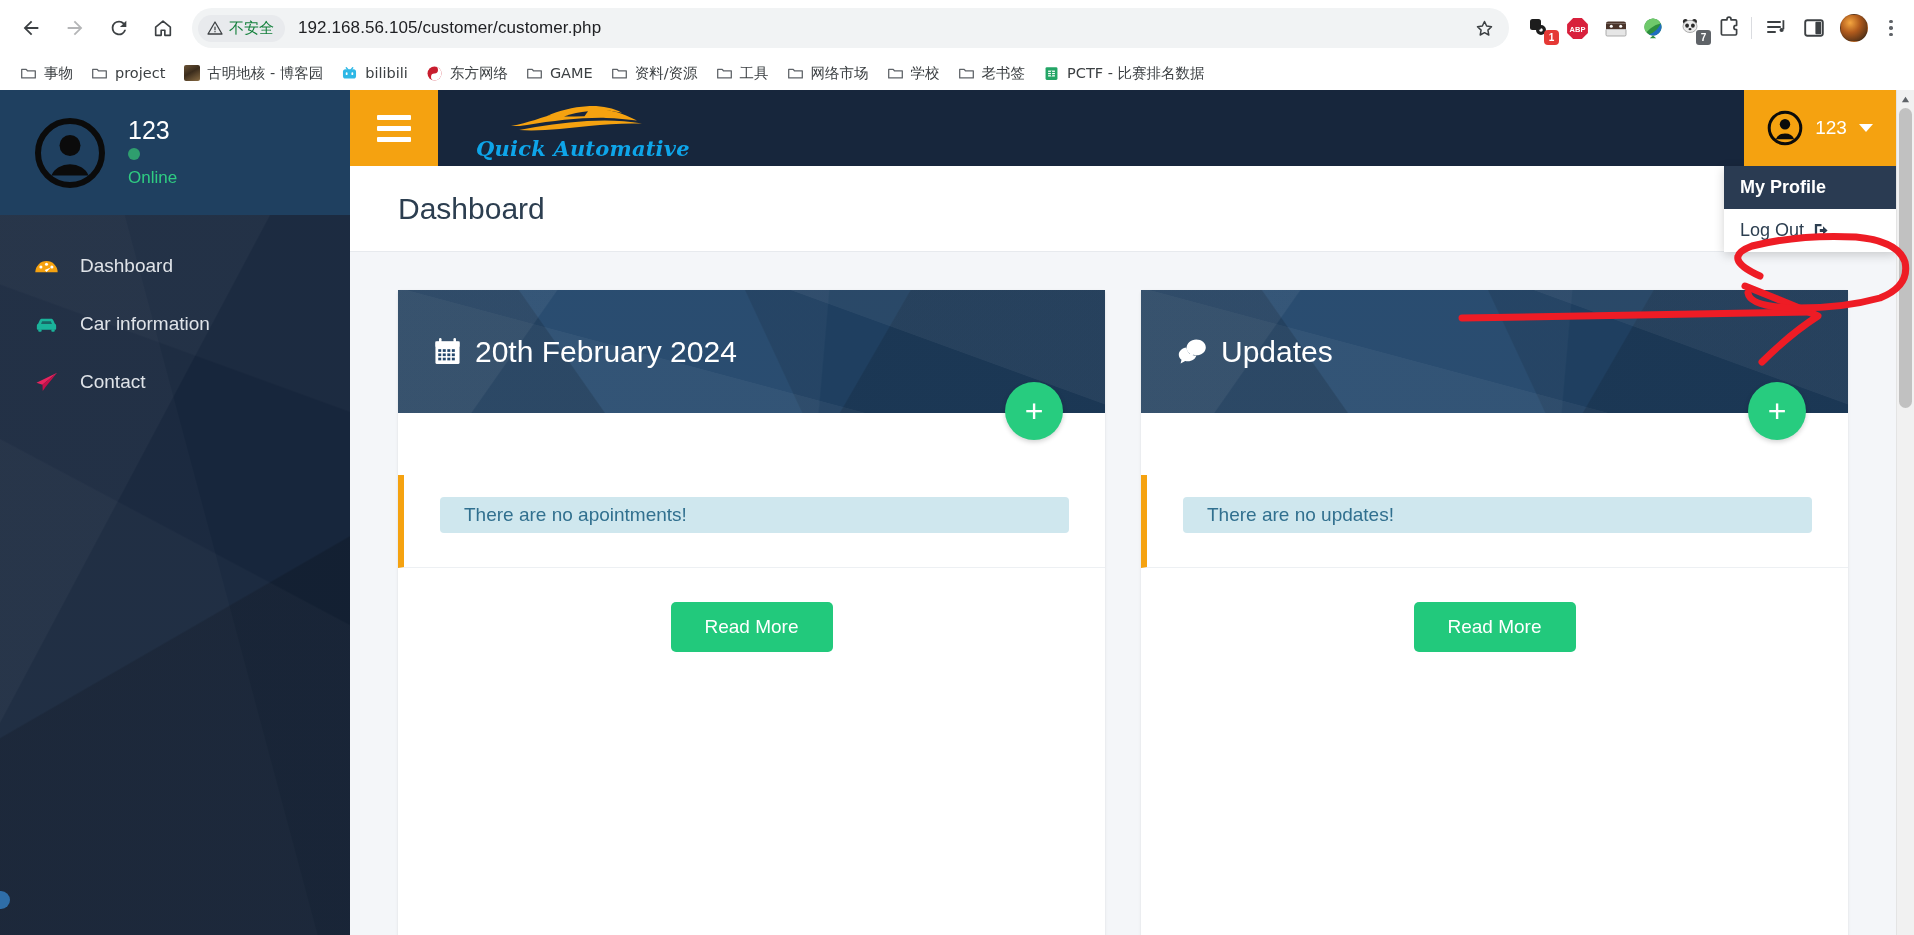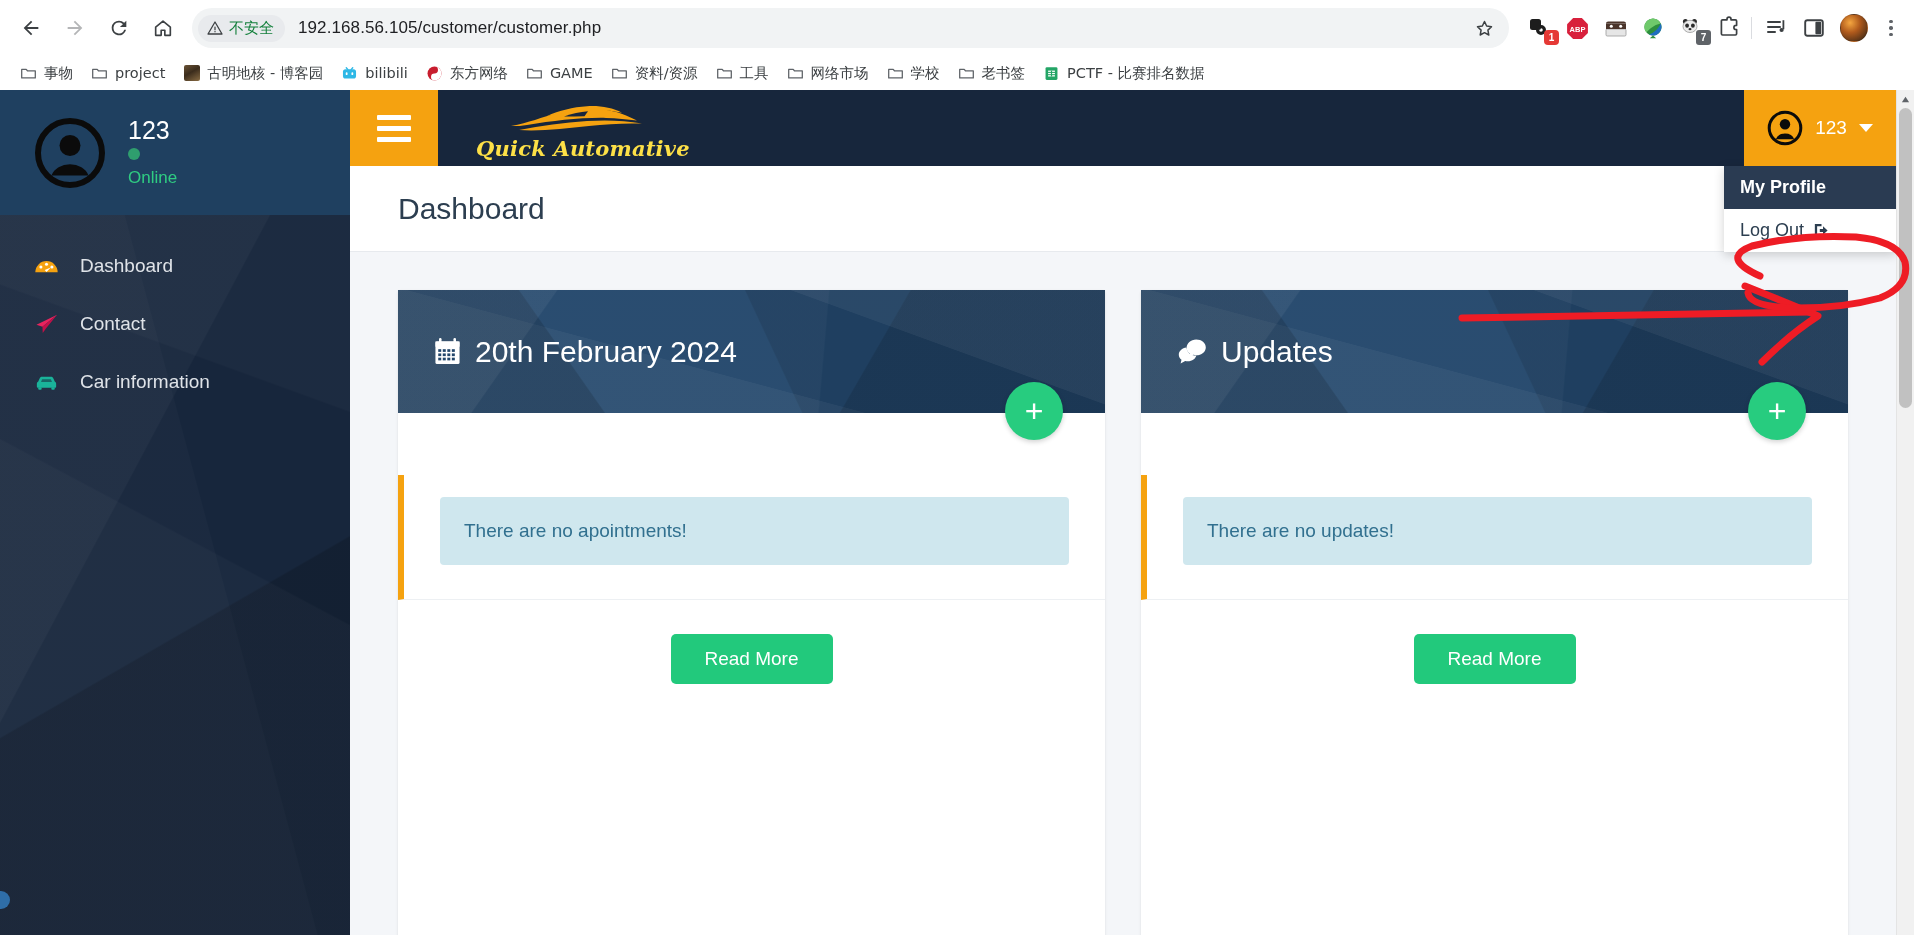--- a/index.html
+++ b/index.html
@@ -204,21 +204,21 @@
   }
   .hamburger-btn i {
     display: block; width: 34px; height: 5px; background: #fff; border-radius: 1px;
     box-shadow: 0 11px 0 #fff, 0 -11px 0 #fff;
   }
   .brand { display: flex; align-items: center; padding-left: 38px; flex: 0 0 auto; }
   .brand-logo { display: flex; flex-direction: column; align-items: center; gap: 0px; }
   .brand-word {
     font-family: "DejaVu Serif", serif;
     font-style: italic; font-weight: bold;
-    color: #fde047; font-size: 21px;
+    color: #0ea5e9; font-size: 21px;
     letter-spacing: .2px;
     margin-top: -4px;
   }
   .topbar-spacer { flex: 1 1 auto; }
   .user-menu-btn {
     width: 152px;
     background: #f5a210;
     display: flex; align-items: center; justify-content: center;
     gap: 12px;
     cursor: pointer; flex: 0 0 auto;
@@ -309,21 +309,21 @@
   .card-body {
     border-left: 6px solid #f5a210;
     margin-top: 62px;
     padding: 22px 36px 34px 36px;
     border-bottom: 1px solid #edf0f3;
   }
   .alert-info {
     background: #cfe7ee;
     color: #31708f;
     font-size: 19px;
-    padding: 23px 24px;
+    padding: 7px 24px;
     border-radius: 4px;
   }
   .card-foot {
     padding: 34px 0 40px 0;
     display: flex; justify-content: center;
   }
   .btn-readmore {
     background: #22c97c;
     color: #ffffff;
     border: none;
@@ -624,37 +624,37 @@
             <circle cx="19.6" cy="14.6" r="1.6" fill="#fff"></circle>
             <path d="M14 19.6 18.4 15l-6.2 2.6z" fill="#fff"></path>
           </svg>
         </span>
         <span class="side-item-label">Dashboard</span>
       </div>
 
       <div class="side-item">
         <span class="side-item-ico">
           <svg width="27" height="27" viewBox="0 0 28 28">
-            <path d="M25 4 3.6 14.3l6.2 2.1z" fill="#e8245e"></path>
-            <path d="M25 4 9.8 16.4l.3 6.4 3.3-4.6z" fill="#c41049"></path>
-          </svg>
-        </span>
-        <span class="side-item-label">Contact</span>
-      </div>
-
-      <div class="side-item">
-        <span class="side-item-ico">
-          <svg width="27" height="27" viewBox="0 0 28 28">
             <path d="M4 18.5v-3.2c0-1 .5-1.8 1.3-2.2l1.7-3.6c.4-.9 1.3-1.5 2.3-1.5h9.4c1 0 1.9.6 2.3 1.5l1.7 3.6c.8.4 1.3 1.2 1.3 2.2v3.2a1 1 0 0 1-1 1H5a1 1 0 0 1-1-1z" fill="#1ab39a"></path>
             <rect x="5.4" y="19" width="3.6" height="2.6" rx="1.1" fill="#1ab39a"></rect>
             <rect x="19" y="19" width="3.6" height="2.6" rx="1.1" fill="#1ab39a"></rect>
             <path d="M8.3 13.4 9.5 10.6h9l1.2 2.8z" fill="#17263c" opacity=".55"></path>
           </svg>
         </span>
         <span class="side-item-label">Car information</span>
+      </div>
+
+      <div class="side-item">
+        <span class="side-item-ico">
+          <svg width="27" height="27" viewBox="0 0 28 28">
+            <path d="M25 4 3.6 14.3l6.2 2.1z" fill="#e8245e"></path>
+            <path d="M25 4 9.8 16.4l.3 6.4 3.3-4.6z" fill="#c41049"></path>
+          </svg>
+        </span>
+        <span class="side-item-label">Contact</span>
       </div>
     </nav>
 
     <div class="corner-dot"></div>
   </aside>
 
   <section class="content">
 
     <header class="topbar">
       <div class="hamburger-btn">

